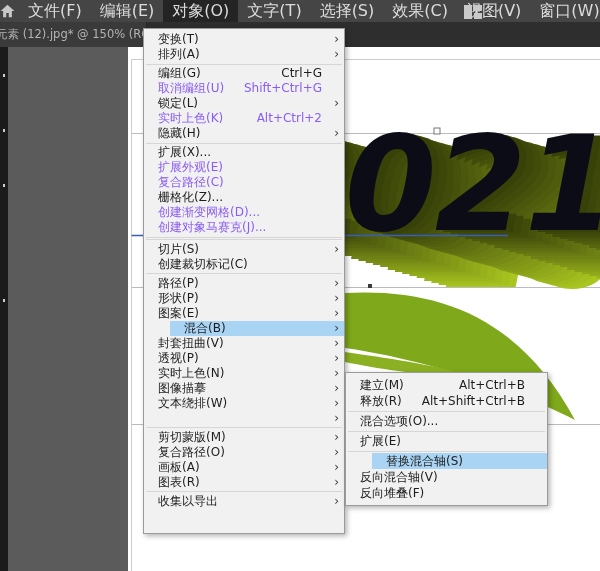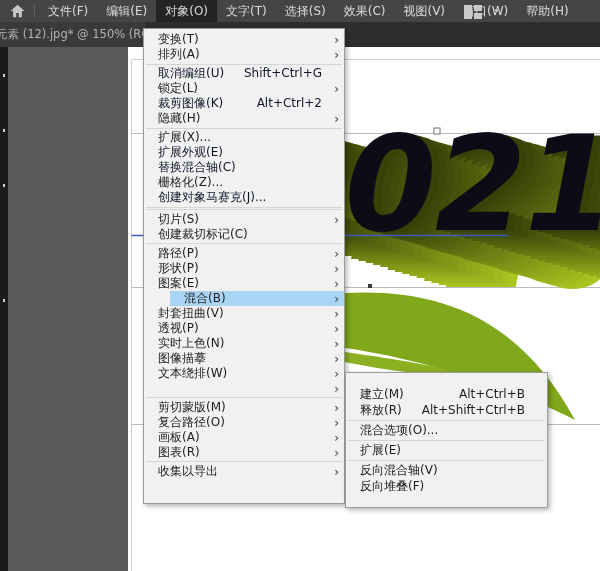--- a/index.html
+++ b/index.html
@@ -10,21 +10,21 @@
   }
   
   .menubar{
     position:absolute;left:0;top:0;width:600px;height:22px;background:#454545;
     display:flex;align-items:center;z-index:10;color:#dcdcdc;
   }
   .home{width:34px;display:flex;justify-content:center;align-items:center;}
   .vsep{width:1px;height:13px;background:#5f5f5f;margin-right:4px;}
   .mb-items{display:flex;height:22px;align-items:stretch;}
   .mb-items .mitem{
-    display:flex;align-items:center;padding:0 9px;font-size:12px;cursor:default;
+    display:flex;align-items:center;padding:0 9px;font-size:16px;cursor:default;
   }
   .mb-items .mitem.hl{background:#242424;}
   .mb-items .lab{white-space:nowrap;}
   .ws-icon{position:absolute;left:464px;top:4px;}
   .chev{position:absolute;left:492px;top:1px;font-size:12px;color:#c7c7c7;}
   
   .tabbar{
     position:absolute;left:0;top:22px;width:600px;height:25px;background:#2e2e2e;z-index:9;
   }
   .tab{
@@ -35,27 +35,27 @@
     font-size:11.5px;color:#b3b3b3;white-space:nowrap;margin-left:-4px;
   }
   
   .canvas{position:absolute;left:0;top:0;z-index:1;}
   
   .menu{
     position:absolute;background:#f1f1f1;border:1px solid #9b9b9b;
     box-shadow:2px 2px 5px rgba(0,0,0,.3);box-sizing:border-box;color:#1d1d1d;
   }
   .main-menu{left:143px;top:28px;width:202px;padding:3px 0 24px 0;z-index:20;}
-  .sub-menu{left:345px;top:372px;width:203px;padding:13px 0;z-index:21;}
+  .sub-menu{left:345px;top:372px;width:203px;padding:4px 0;z-index:21;}
   .menu .mitem{
-    display:flex;align-items:flex-end;height:15px;line-height:15px;
+    display:flex;align-items:flex-start;height:15px;line-height:15px;
     padding:0 5px 0 14px;font-size:12px;cursor:default;white-space:nowrap;
   }
   .sub-menu .mitem{height:16px;line-height:16px;}
-  .menu .mitem.dis{color:#0f172a;}
+  .menu .mitem.dis{color:#8b5cf6;}
   .menu .mitem.hl{background:#a9d4f3;margin-left:26px;}
   .menu .lab{white-space:nowrap;}
   .menu .sc{margin-left:auto;padding-right:7px;white-space:nowrap;}
   .menu .arr{width:10px;text-align:right;color:#3c3c3c;font-size:12px;line-height:14px;}
   .menu .mitem.dis .arr{color:#a8a8a8;}
   .msep{height:1px;background:#d6d6d6;margin:1.5px 2px;}
 </style>
 </head>
 <body>
 
@@ -177,58 +177,68 @@
         <span class="lab">变换(T)</span>
         <span class="sc"></span>
         <span class="arr">›</span>
       </div>
       <div class="mitem">
         <span class="lab">排列(A)</span>
         <span class="sc"></span>
         <span class="arr">›</span>
       </div>
       <div class="msep"></div>
+      <div class="mitem">
+        <span class="lab">编组(G)</span>
+        <span class="sc">Ctrl+G</span>
+        <span class="arr"></span>
+      </div>
       <div class="mitem dis">
         <span class="lab">取消编组(U)</span>
         <span class="sc">Shift+Ctrl+G</span>
         <span class="arr"></span>
       </div>
       <div class="mitem">
         <span class="lab">锁定(L)</span>
         <span class="sc"></span>
         <span class="arr">›</span>
       </div>
       <div class="mitem dis">
-        <span class="lab">裁剪图像(K)</span>
+        <span class="lab">实时上色(K)</span>
         <span class="sc">Alt+Ctrl+2</span>
         <span class="arr"></span>
       </div>
       <div class="mitem">
         <span class="lab">隐藏(H)</span>
         <span class="sc"></span>
         <span class="arr">›</span>
       </div>
       <div class="msep"></div>
       <div class="mitem">
         <span class="lab">扩展(X)...</span>
         <span class="sc"></span>
         <span class="arr"></span>
       </div>
       <div class="mitem dis">
         <span class="lab">扩展外观(E)</span>
         <span class="sc"></span>
         <span class="arr"></span>
       </div>
       <div class="mitem dis">
-        <span class="lab">替换混合轴(C)</span>
+        <span class="lab">复合路径(C)</span>
         <span class="sc"></span>
         <span class="arr"></span>
       </div>
       <div class="mitem">
         <span class="lab">栅格化(Z)...</span>
+        <span class="sc"></span>
+        <span class="arr"></span>
+      </div>
+      <div class="mitem dis">
+        <span class="lab">创建渐变网格(D)...</span>
         <span class="sc"></span>
         <span class="arr"></span>
       </div>
       <div class="mitem dis">
         <span class="lab">创建对象马赛克(J)...</span>
         <span class="sc"></span>
         <span class="arr"></span>
       </div>
       <div class="msep"></div>
       <div class="msep"></div>
@@ -338,20 +348,25 @@
         <span class="sc"></span>
         <span class="arr"></span>
       </div>
       <div class="msep"></div>
       <div class="mitem">
         <span class="lab">扩展(E)</span>
         <span class="sc"></span>
         <span class="arr"></span>
       </div>
       <div class="msep"></div>
+      <div class="mitem hl">
+        <span class="lab">替换混合轴(S)</span>
+        <span class="sc"></span>
+        <span class="arr"></span>
+      </div>
       <div class="mitem">
         <span class="lab">反向混合轴(V)</span>
         <span class="sc"></span>
         <span class="arr"></span>
       </div>
       <div class="mitem">
         <span class="lab">反向堆叠(F)</span>
         <span class="sc"></span>
         <span class="arr"></span>
       </div>

